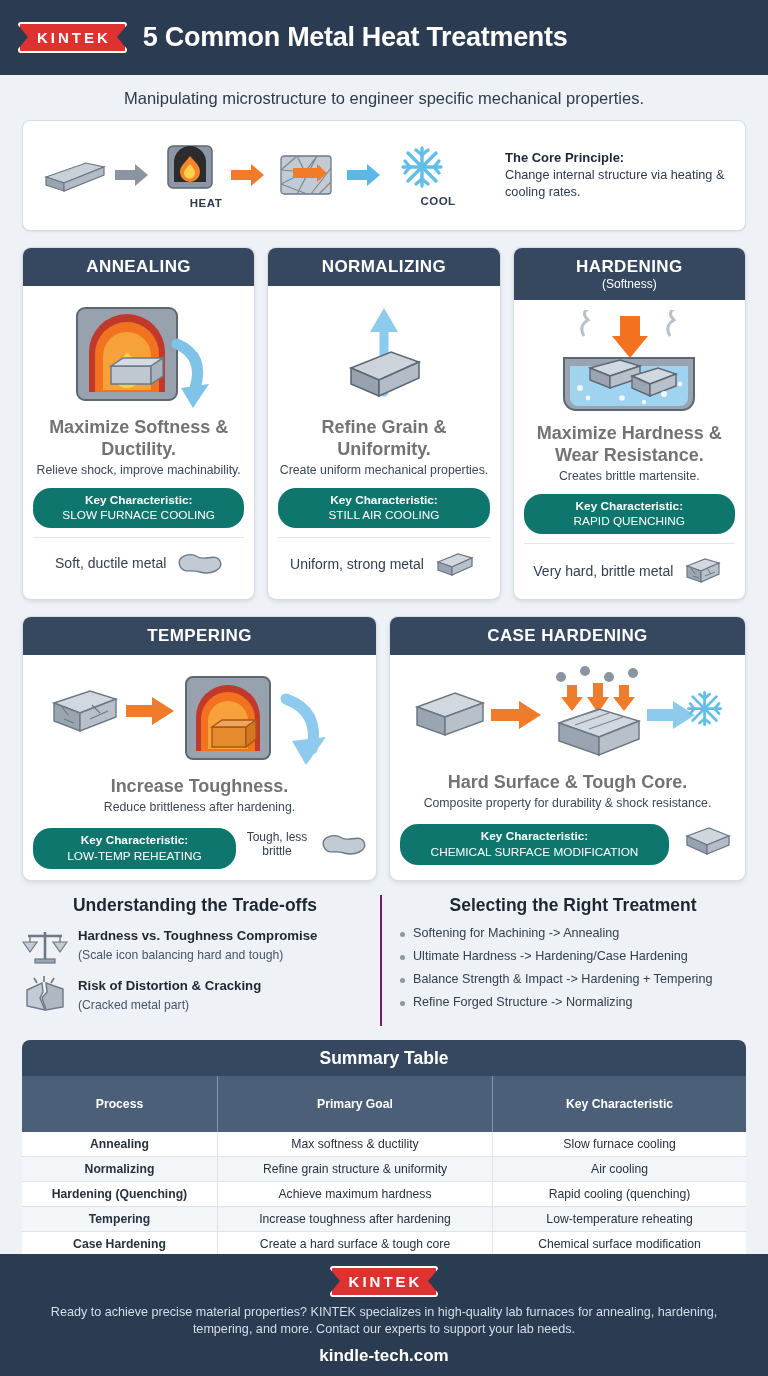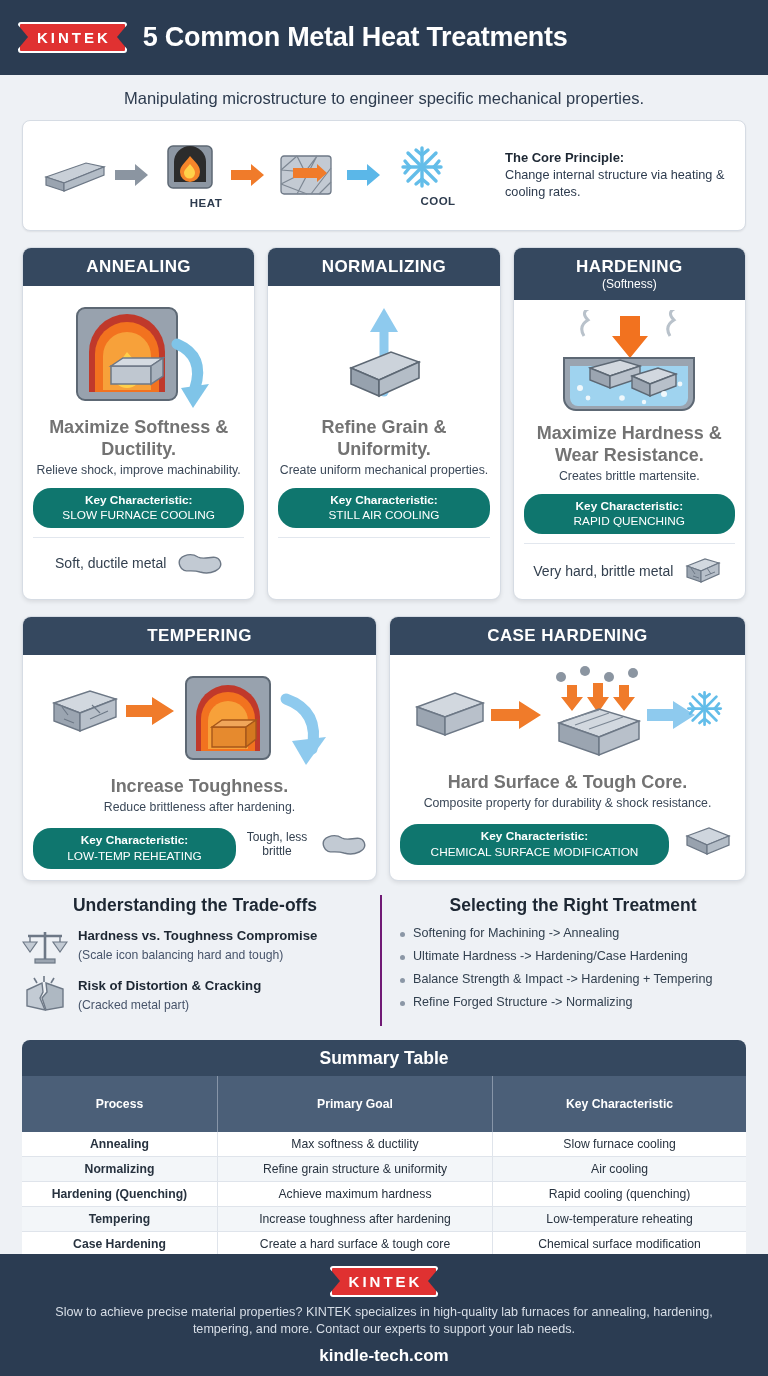--- a/index.html
+++ b/index.html
@@ -254,20 +254,30 @@
             <polygon points="70,84 110,66 110,82 70,100" fill="#b4bdc7" stroke="#5d6874" stroke-width="1.6"></polygon>
           </svg>
         </span>
         <div class="goal">Refine Grain &amp; Uniformity.</div>
         <div class="desc">Create uniform mechanical properties.</div>
         <div class="keychar">
           <span class="k1">Key Characteristic:</span>
           <span class="k2">STILL AIR COOLING</span>
         </div>
         <div class="divider-line"></div>
+        <div class="result">
+          <span>Uniform, strong metal</span>
+          <span class="art">
+            <svg width="46" height="32" viewBox="0 0 46 32">
+              <polygon points="6,14 26,6 40,10 20,19" fill="#d2d8df" stroke="#6d7886" stroke-width="1.3"></polygon>
+              <polygon points="6,14 20,19 20,27 6,22" fill="#9ba5b1" stroke="#6d7886" stroke-width="1.3"></polygon>
+              <polygon points="20,19 40,10 40,18 20,27" fill="#b8c0ca" stroke="#6d7886" stroke-width="1.3"></polygon>
+            </svg>
+          </span>
+        </div>
       </div>
     </div>
 
     <div class="card">
       <div class="card-head">
         <span>HARDENING</span>
         <span class="sub">(Softness)</span>
       </div>
       <div class="card-body">
         <span class="art">
@@ -510,17 +520,17 @@
           <td class="proc">Case Hardening</td>
           <td>Create a hard surface &amp; tough core</td>
           <td>Chemical surface modification</td>
         </tr>
       </tbody>
     </table>
   </div>
 
   <div class="footer">
     <div class="kintek-logo">KINTEK</div>
-    <p>Slow to achieve precise material properties? KINTEK specializes in high-quality lab furnaces for annealing, hardening, tempering, and more. Contact our experts to support your lab needs.</p>
+    <p>Ready to achieve precise material properties? KINTEK specializes in high-quality lab furnaces for annealing, hardening, tempering, and more. Contact our experts to support your lab needs.</p>
     <div class="site">kindle-tech.com</div>
   </div>
 
 </div>
 
 </body></html>

